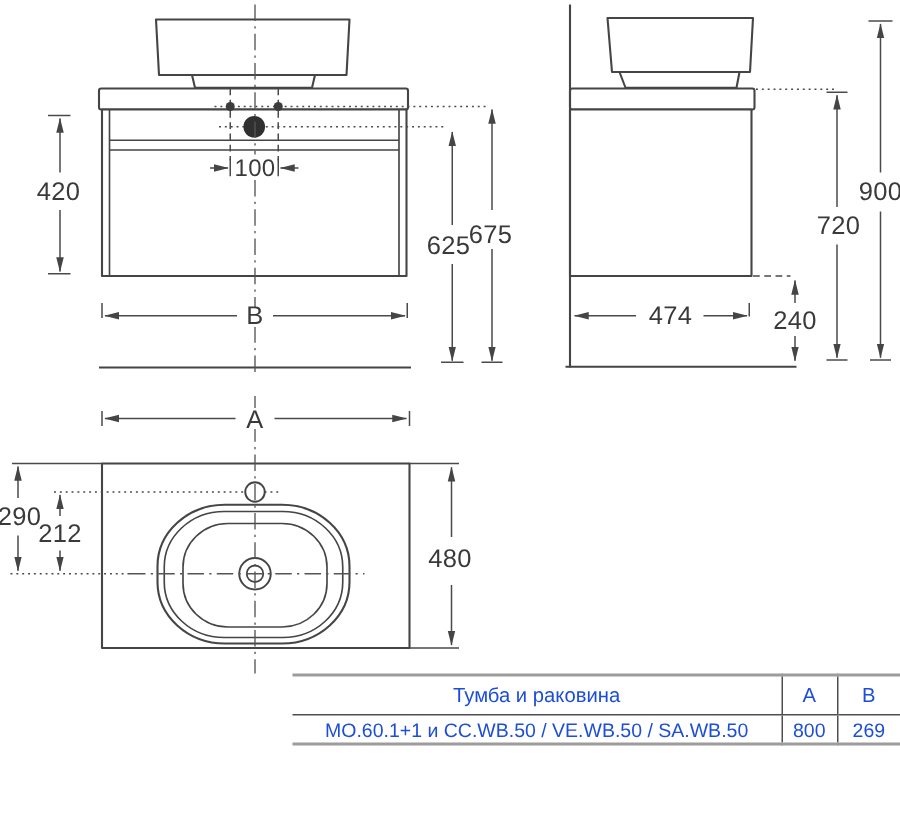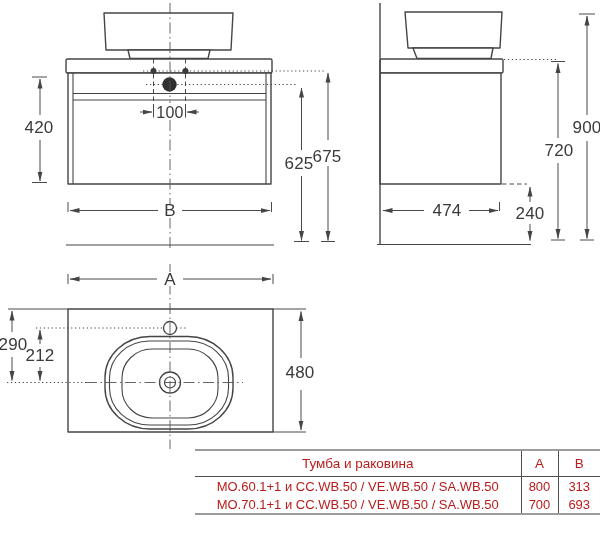--- a/index.html
+++ b/index.html
@@ -4,21 +4,21 @@
 <style>
   html,body{margin:0;padding:0;background:#ffffff;}
   #canvas{position:relative;width:600px;height:558px;background:#ffffff;overflow:hidden;
           font-family:"Liberation Sans", sans-serif;}
   #drawing{position:absolute;left:0;top:0;}
   svg text{fill:#3a3a3a;font-family:"Liberation Sans", sans-serif;font-size:17px;letter-spacing:0.2px;}
   svg text.small{font-size:16px;}
 
   
   .spec-table{position:absolute;left:195px;top:449px;width:405px;border-collapse:collapse;
-              color:#b91c1c;table-layout:fixed;background:#fff;}
+              color:#1d4ed8;table-layout:fixed;background:#fff;}
   .spec-table{border-top:2px solid #9c9c9c;border-bottom:2px solid #9c9c9c;}
   .spec-table th{font-weight:normal;font-size:13.5px;height:25px;border-bottom:1.5px solid #4f4f4f;
                  text-align:center;vertical-align:middle;padding:0;}
   .spec-table td{font-size:13px;height:18px;text-align:center;vertical-align:middle;padding:0;
                  white-space:nowrap;margin-top:16px;}
   .spec-table .colA, .spec-table .colB{border-left:1.5px solid #4f4f4f;}
 </style>
 </head>
 <body>
 
@@ -186,23 +186,18 @@
       <tr>
         <th>Тумба и раковина</th>
         <th class="colA">A</th>
         <th class="colB">B</th>
       </tr>
     </thead>
     <tbody>
       <tr>
         <td>MO.60.1+1 и CC.WB.50 / VE.WB.50 / SA.WB.50</td>
         <td class="colA">800</td>
-        <td class="colB">313</td>
-      </tr>
-      <tr>
-        <td>MO.70.1+1 и CC.WB.50 / VE.WB.50 / SA.WB.50</td>
-        <td class="colA">700</td>
-        <td class="colB">693</td>
+        <td class="colB">269</td>
       </tr>
     </tbody>
   </table>
 
 </div>
 
 </body></html>

